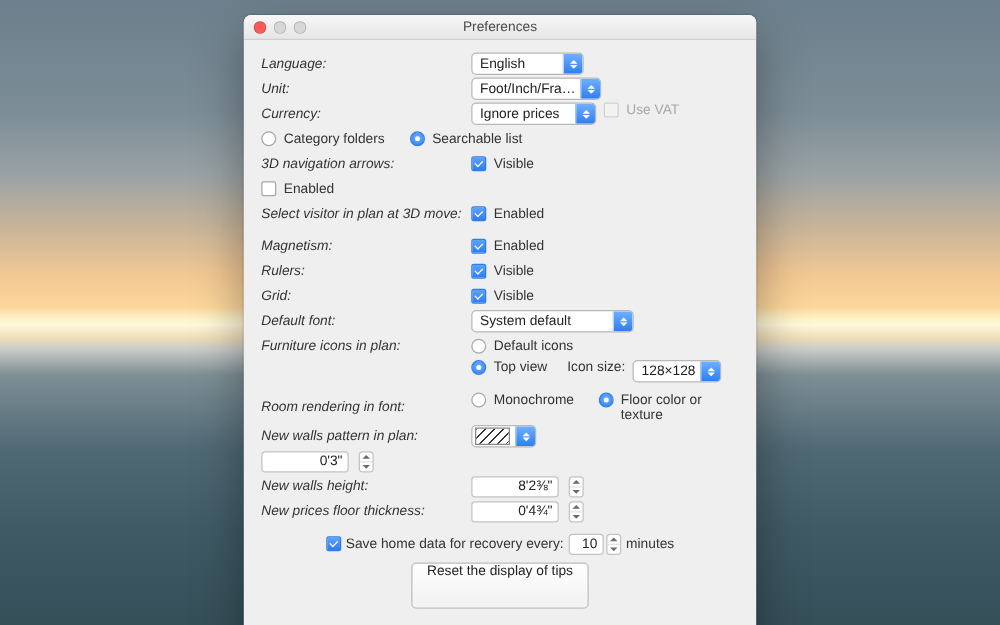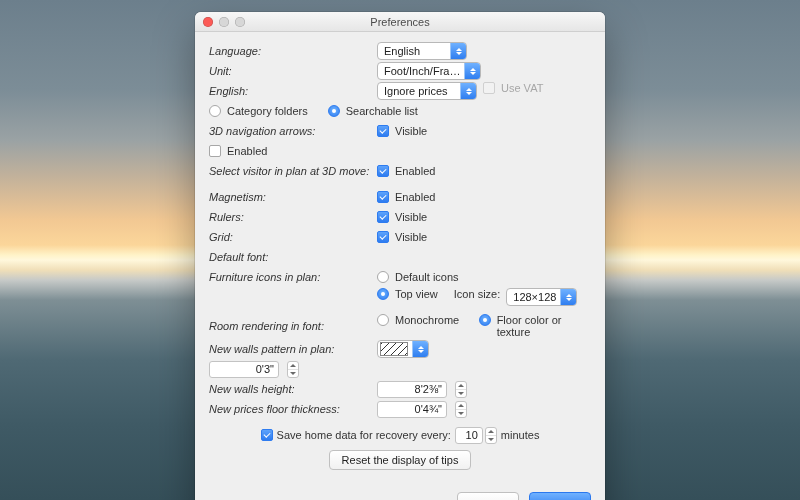--- a/index.html
+++ b/index.html
@@ -149,24 +149,24 @@
   }
 
   
   .swatch {
     width: 28px; height: 14px;
     background: repeating-linear-gradient(135deg, #333 0 1px, #fff 1px 5px);
     border: 1px solid #888;
   }
 
   .btn {
-    height: 20px; padding: 0 12px;
+    height: 37px; padding: 0 12px;
     border: 1px solid #c0c0c0; border-radius: 4px;
     background: linear-gradient(#ffffff, #f1f1f1);
-    display: inline-flex; align-items: center; justify-content: center;
+    display: inline-flex; justify-content: center;
     font-size: 11px;
   }
   .btn.primary {
     background: linear-gradient(#6fb1ff, #2a78ee);
     border-color: #2a78ee; color: #fff; font-weight: 500;
   }
   .footer {
     display: flex; justify-content: flex-end; gap: 10px;
     padding: 10px 14px 12px;
   }
@@ -208,21 +208,21 @@
           <span>Foot/Inch/Fra…</span>
           <span class="arrows">
               <span class="aru"></span>
               <span class="ard"></span>
             </span>
         </div>
       </div>
     </div>
 
     <div class="row">
-      <div class="lbl">English:</div>
+      <div class="lbl">Currency:</div>
       <div class="field">
         <div class="popup" style="min-width:100px">
           <span>Ignore prices</span>
           <span class="arrows">
               <span class="aru"></span>
               <span class="ard"></span>
             </span>
         </div>
         <span class="chk dis"></span>
         <span class="chklabel dis">Use VAT</span>
@@ -281,20 +281,29 @@
     <div class="row">
       <div class="lbl">Grid:</div>
       <div class="field">
         <span class="chk on"></span>
         <span class="chklabel">Visible</span>
       </div>
     </div>
 
     <div class="row">
       <div class="lbl">Default font:</div>
+      <div class="field">
+        <div class="popup" style="min-width:130px">
+          <span>System default</span>
+          <span class="arrows">
+              <span class="aru"></span>
+              <span class="ard"></span>
+            </span>
+        </div>
+      </div>
     </div>
 
     <div class="row">
       <div class="lbl">Furniture icons in plan:</div>
       <div class="field">
         <span class="radio"></span>
         <span class="chklabel">Default icons</span>
       </div>
     </div>
 

